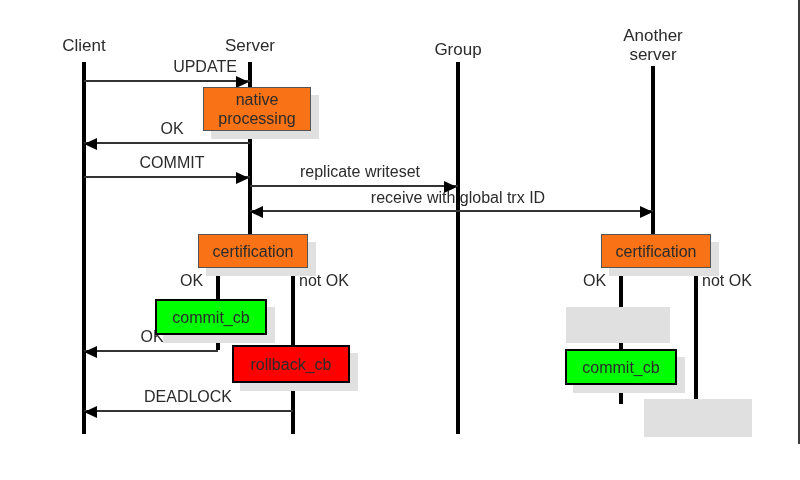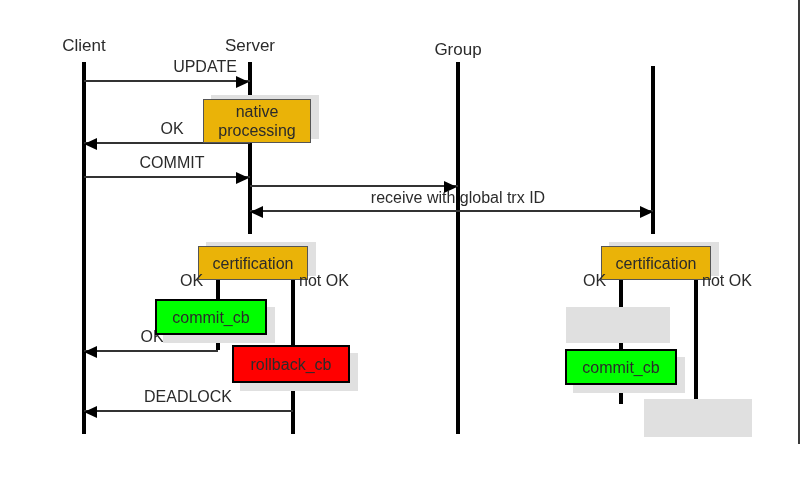--- a/index.html
+++ b/index.html
@@ -77,23 +77,22 @@
     align-items: center;
     justify-content: center;
     text-align: center;
     font-size: 16px;
     line-height: 19px;
     color: #2b2b2b;
     white-space: pre-line;
     z-index: 5;
   }
   .node-box.plain {
-    background: #eab308;
+    background: #f97316;
     border: 1px solid #555555;
-    margin-top: 12px;
   }
   .node-box.green {
     background: #00ff00;
     border: 2px solid #000000;
   }
   .node-box.red {
     background: #ff0000;
     border: 2px solid #000000;
   }
   .shadow {
@@ -114,20 +113,22 @@
 <body>
 
 <div id="canvas">
 
   <div class="actor-label" style="left:84px; top:36px;">Client</div>
 
   <div class="actor-label" style="left:250px; top:36px;">Server</div>
 
   <div class="actor-label" style="left:458px; top:40px;">Group</div>
 
+  <div class="actor-label" style="left:653px; top:26px;">Another
+server</div>
 
   <div class="lifeline" style="left:82px; top:62px; height:372px;"></div>
 
   <div class="lifeline" style="left:248px; top:62px; height:172px;"></div>
 
   <div class="lifeline" style="left:456px; top:62px; height:372px;"></div>
 
   <div class="lifeline" style="left:651px; top:66px; height:168px;"></div>
 
   <div class="shadow" style="left:211px; top:95px; width:108px; height:44px;"></div>
@@ -176,20 +177,21 @@
   <div class="msg-label" style="left:172px; top:120px;">OK</div>
 
   <div class="msg" style="left:84px; top:176px; width:166px;">
     <div class="arrowhead right" style="left:152px;"></div>
   </div>
   <div class="msg-label" style="left:172px; top:154px;">COMMIT</div>
 
   <div class="msg" style="left:250px; top:185px; width:208px;">
     <div class="arrowhead right" style="left:194px;"></div>
   </div>
+  <div class="msg-label" style="left:360px; top:163px;">replicate writeset</div>
 
   <div class="msg" style="left:250px; top:210px; width:403px;">
     <div class="arrowhead left" style="left:0px;"></div>
     <div class="arrowhead right" style="left:390px;"></div>
   </div>
   <div class="msg-label" style="left:458px; top:189px;">receive with  global trx ID</div>
 
   <div class="msg" style="left:84px; top:350px; width:134px;">
     <div class="arrowhead left" style="left:0px;"></div>
   </div>

